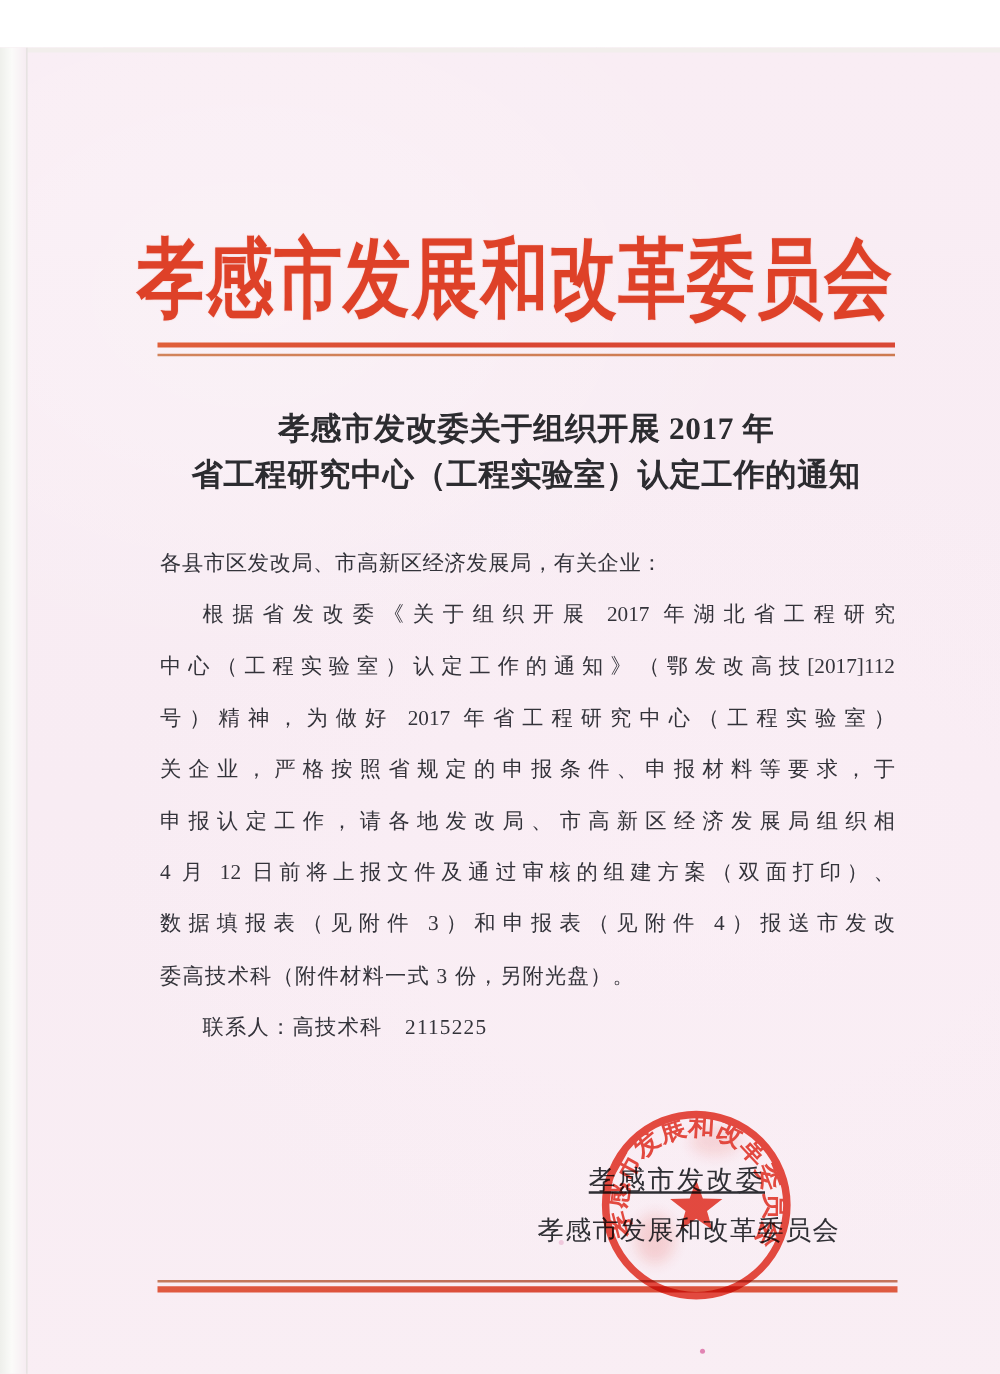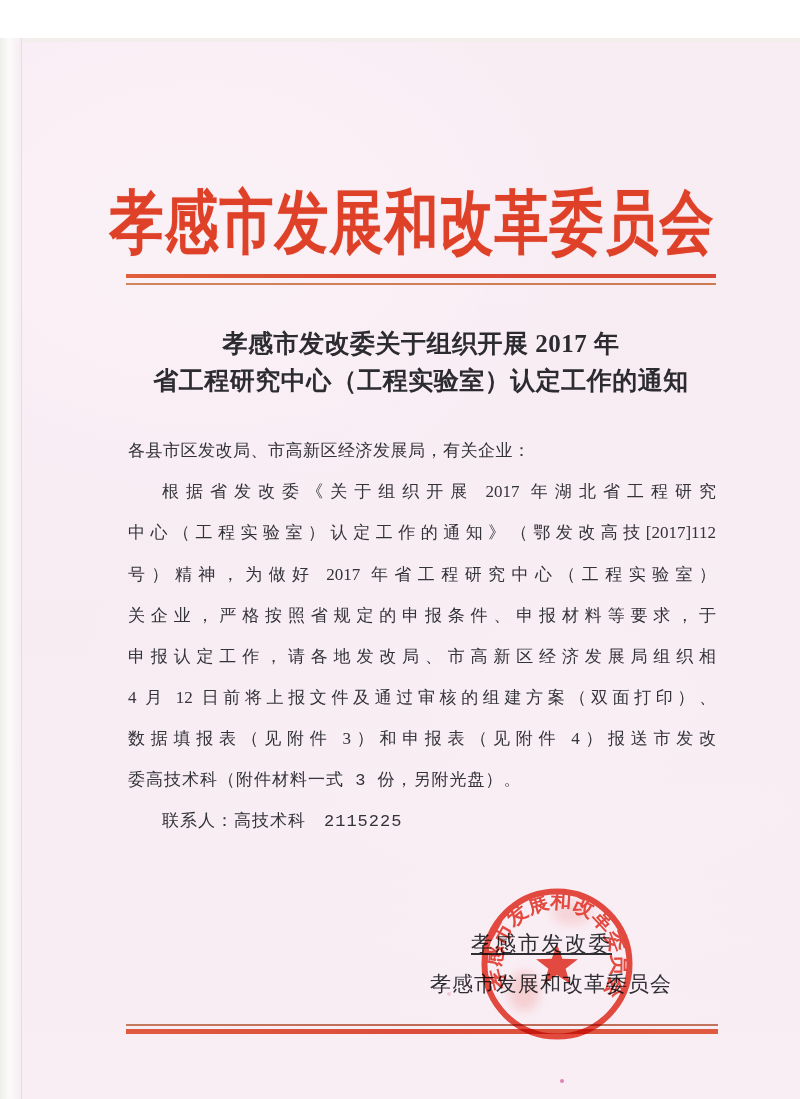--- a/index.html
+++ b/index.html
@@ -35,21 +35,21 @@
   
   .doc-title{position:absolute;left:106px;top:287px;width:630px;text-align:center;
         font-size:25px;font-weight:bold;color:#2c2c30;line-height:37px;letter-spacing:.5px;}
 
   
   .body-block{position:absolute;left:128px;top:392px;width:588px;
         font-size:17px;color:#33333a;}
   .line{height:41.2px;line-height:41.2px;white-space:nowrap;letter-spacing:.5px;}
   .line.fill{white-space:normal;text-align:justify;text-align-last:justify;letter-spacing:0;}
   .line.indent{text-indent:2em;}
-  .line.gap{letter-spacing:1px;font-family:Liberation Mono, monospace;}
+  .line.gap{letter-spacing:1px;}
 
   
   .sig{position:absolute;left:471px;top:891px;font-size:21.5px;color:#2f2f34;letter-spacing:2px;text-decoration:underline;}
   .date{position:absolute;left:430px;top:932px;font-size:21px;color:#2f2f34;letter-spacing:1px;}
 
   
   .rule-foot{position:absolute;left:126px;top:986px;width:592px;}
   .rule-foot .thin{height:2px;background:linear-gradient(90deg,#c57a5c,#bd6856 60%,#c4745c);}
   .rule-foot .thick{height:5px;margin-top:3px;background:linear-gradient(90deg,#e05a40,#db4c3a 50%,#de5b41);}
 

